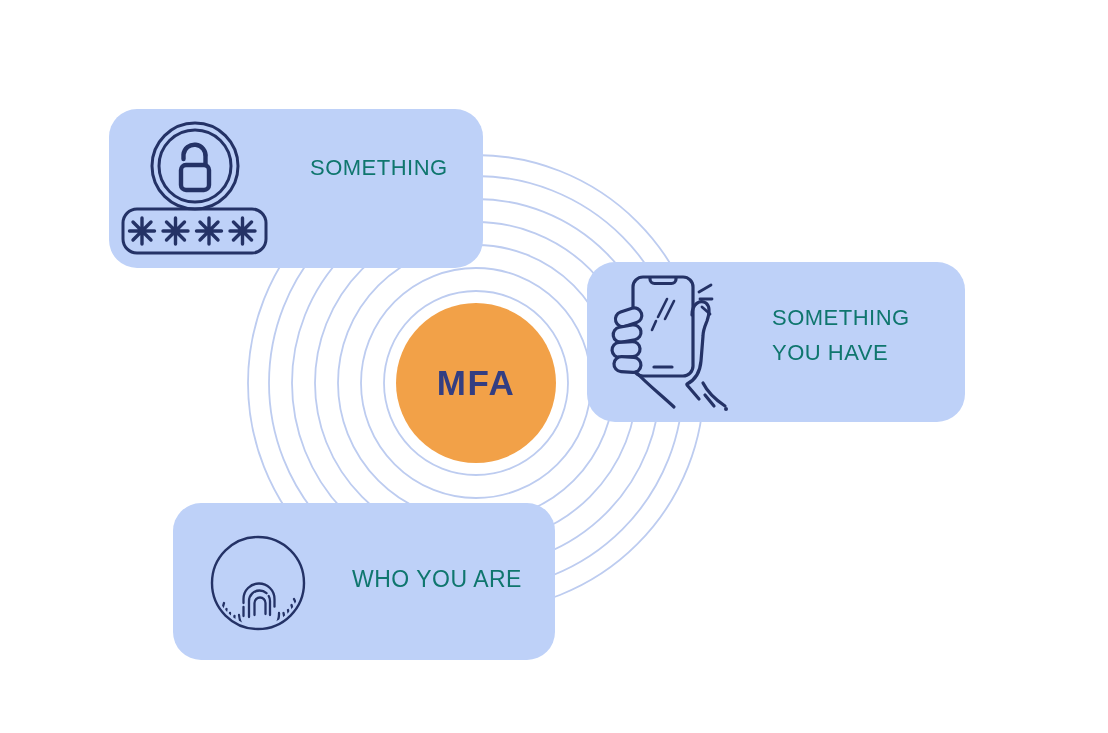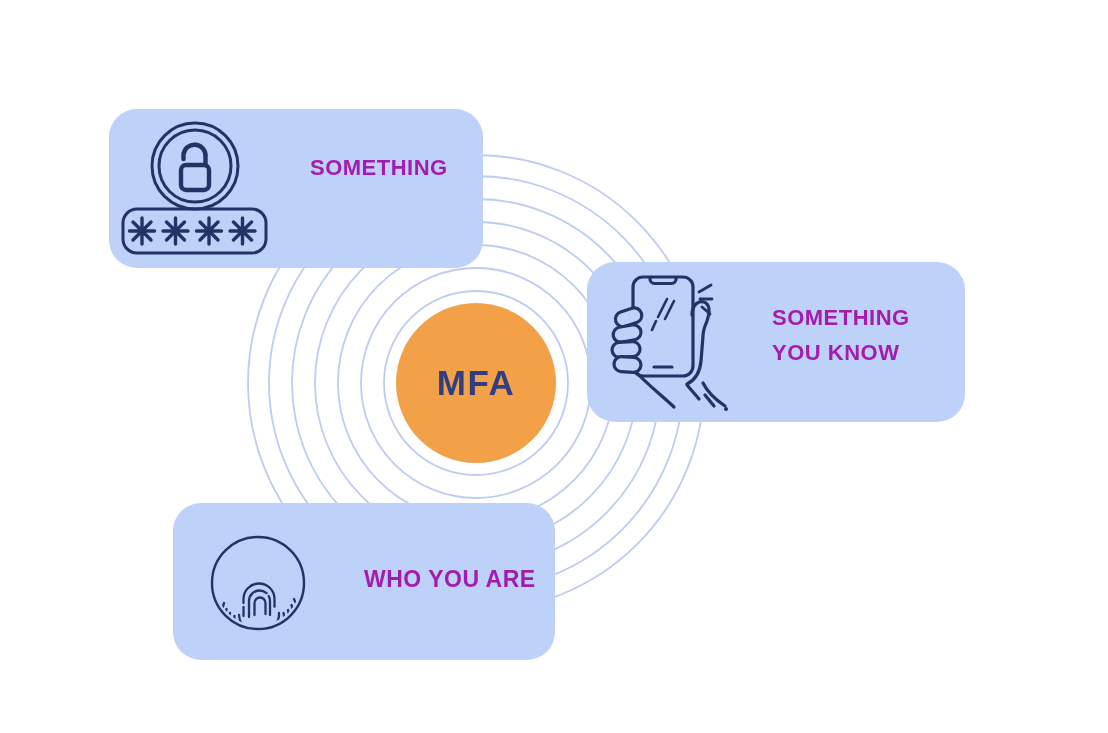--- a/index.html
+++ b/index.html
@@ -9,26 +9,26 @@
   }
   svg { display:block; }
   .rings { position:absolute; left:0; top:0; z-index:1; }
   .card {
     position:absolute; background:#bed1f8; border-radius:28px; z-index:2;
   }
   #card-know { left:109px; top:109px; width:374px; height:159px; }
   #card-have { left:587px; top:262px; width:378px; height:160px; }
   #card-are  { left:173px; top:503px; width:382px; height:157px; }
   .card-label {
-    position:absolute; color:#a21caf; font-weight:700; font-size:22px;
+    position:absolute; color:#0f766e; font-weight:400; font-size:22px;
     letter-spacing:0.5px; line-height:35px; white-space:nowrap;
   }
   #card-know .card-label { left:201px; top:41px; }
   #card-have .card-label { left:185px; top:38px; }
-  #card-are  .card-label { left:179px; top:59px; font-size:23px;margin-left:12px; }
+  #card-are  .card-label { left:179px; top:59px; font-size:23px; }
   .icon-abs { position:absolute; }
   .center-node {
     position:absolute; left:396px; top:303px; width:160px; height:160px;
     background:#f2a148; border-radius:50%; z-index:3;
     display:flex; align-items:center; justify-content:center;
   }
   .center-label {
     color:#333e82; font-weight:700; font-size:35px; letter-spacing:1.5px;
   }
 </style>
@@ -94,21 +94,21 @@
         </g>
         <path d="M84 47 C84 36 92 31 98 35 C103 39 101 47 99 53 C97 58 95 62 95 68 L93 93 C92 105 87 112 79 116"></path>
         <path d="M28 104 C38 115 52 126 66 139"></path>
         <path d="M95 115 C100 125 108 132 117 138"></path>
         <path d="M79 117 L91 131 M97 127 L106 138"></path>
         <circle cx="118" cy="141" r="2" fill="#243266" stroke="none"></circle>
       </g>
     </svg>
     <div class="card-label">
       <div>SOMETHING</div>
-      <div>YOU KNOW</div>
+      <div>YOU HAVE</div>
     </div>
   </div>
 
   <div class="card" id="card-are">
     <svg class="icon-abs" style="left:35px; top:30px;" width="100" height="100" viewBox="0 0 100 100">
       <defs>
         <clipPath id="fp-clip">
             <circle cx="50" cy="50" r="42.5"></circle>
           </clipPath>
       </defs>

